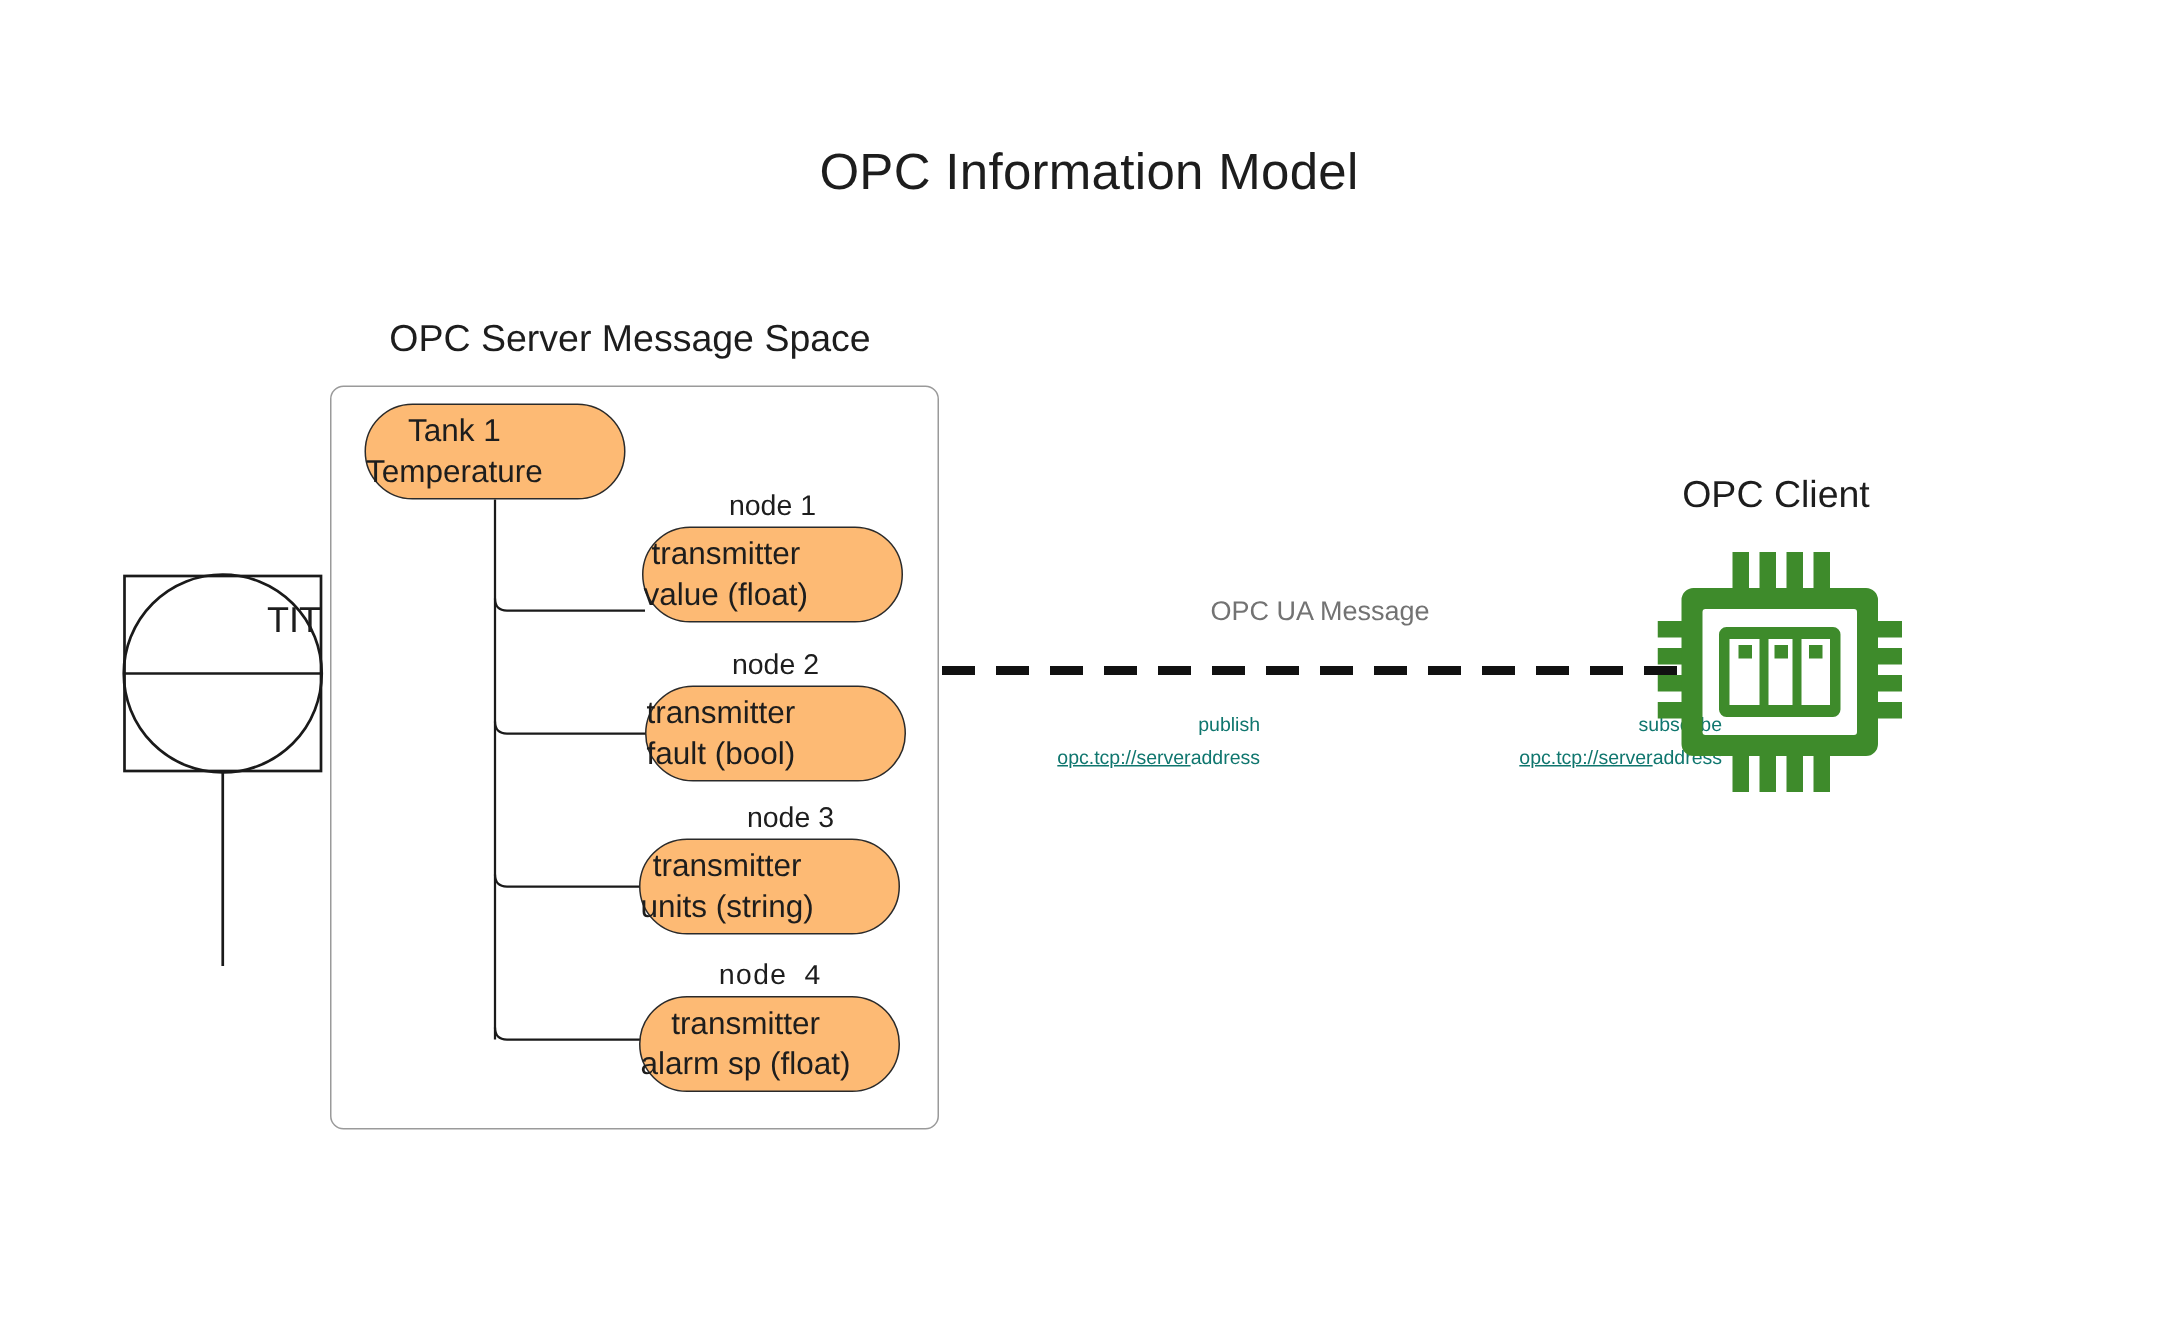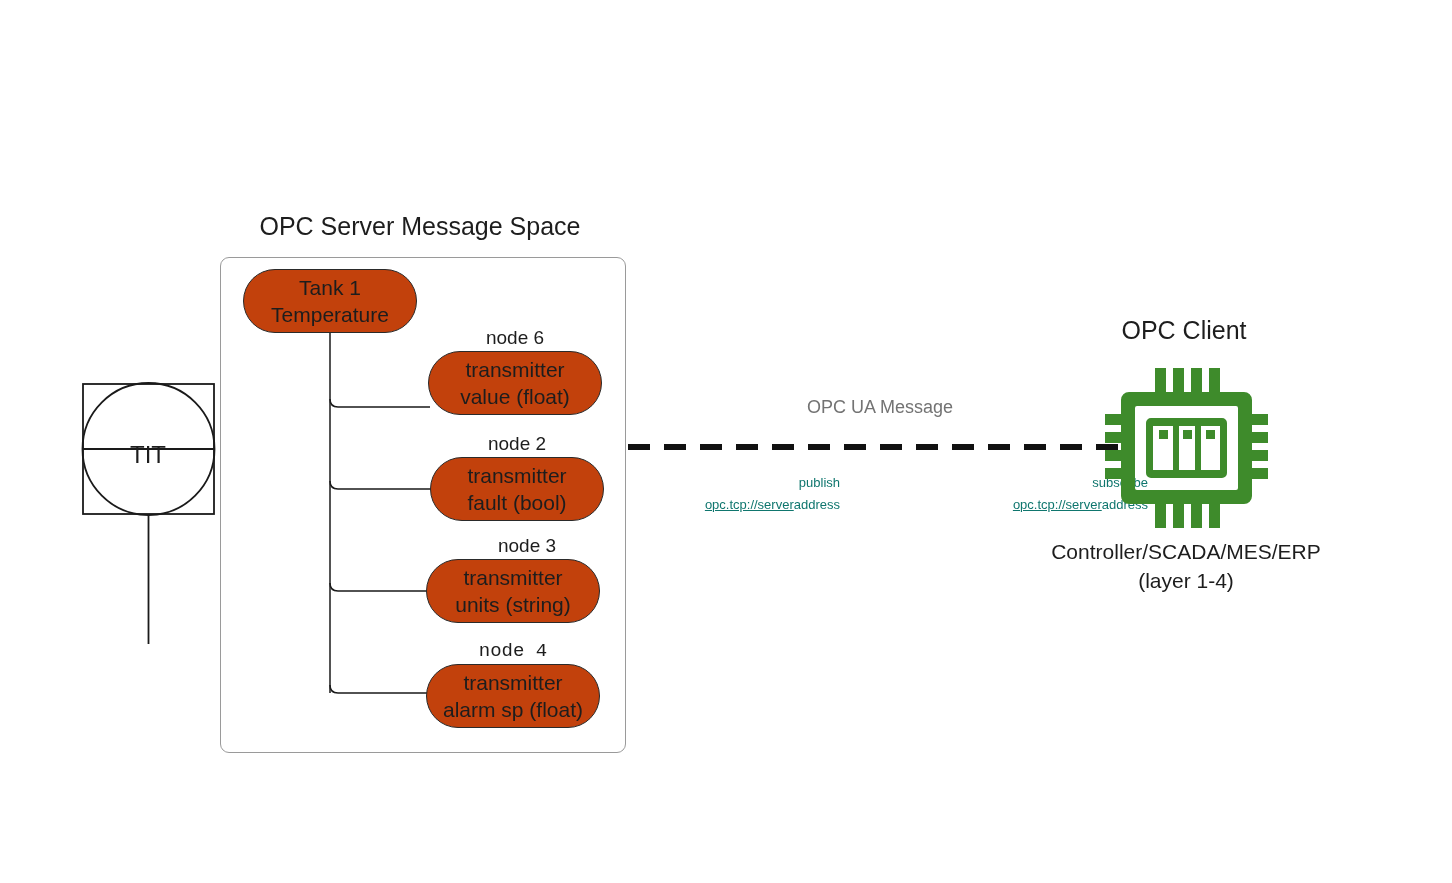--- a/index.html
+++ b/index.html
@@ -61,24 +61,23 @@
     border-radius: 9px;
     background: transparent;
     box-sizing: border-box;
   }
 
   
   .pill {
     box-sizing: border-box;
     border: 1.7px solid #2a2a2a;
     border-radius: 999px;
-    background: #c2410c;
+    background: #fdba74;
     display: flex;
     align-items: center;
-    justify-content: center;
     text-align: center;
     font-size: 21px;
     line-height: 27px;
     color: #1d1d1d;
     white-space: nowrap;
   }
   #node-root {
     left: 243px; top: 269px;
     width: 174px; height: 64px;
     font-size: 21px;
@@ -107,23 +106,22 @@
     width: 1452px; height: 883px;
     pointer-events: none;
     overflow: visible;
   }
 
   
   #tit-label {
     left: 82px; top: 400px;
     width: 132px;
     font-size: 24px;
-    text-align: center;
-    color: #1d1d1d;
-    margin-top: 41px;
+    text-align: right;
+    color: #1d1d1d;
   }
 
   
   #ua-message-label {
     left: 700px; top: 397px; width: 360px;
     font-size: 18px; text-align: center; color: #737373;
   }
   .endpoint-block {
     font-size: 13px; color: #0f766e; text-align: right;
     line-height: 22px;
@@ -133,20 +131,21 @@
   .endpoint-url .scheme { text-decoration: underline; }
 
   
   #chip-icon { left: 1105px; top: 368px; width: 163px; height: 160px; }
 </style>
 </head>
 <body>
 
 <div id="canvas">
 
+  <div class="abs ctr" id="diagram-title">OPC Information Model</div>
 
   <svg id="tit-svg">
 
     <rect x="83" y="384" width="131" height="130" fill="#ffffff" stroke="#1a1a1a" stroke-width="1.8"></rect>
 
     <circle cx="148.5" cy="449" r="66" fill="none" stroke="#1a1a1a" stroke-width="1.8"></circle>
 
     <line x1="83" y1="449" x2="214" y2="449" stroke="#1a1a1a" stroke-width="1.8"></line>
 
     <line x1="148.5" y1="514" x2="148.5" y2="644" stroke="#1a1a1a" stroke-width="1.8"></line>
@@ -170,21 +169,21 @@
     <path d="M 330 685 Q 330 693 338 693 L 428 693" fill="none" stroke="#1a1a1a" stroke-width="1.5"></path>
   </svg>
 
   <div class="abs pill" id="node-root">
     <div>
       <div>Tank 1</div>
       <div>Temperature</div>
     </div>
   </div>
 
-  <div class="abs node-caption" id="node-1-caption">node 6</div>
+  <div class="abs node-caption" id="node-1-caption">node 1</div>
   <div class="abs pill leaf-pill" id="node-1-pill">
     <div>
       <div>transmitter</div>
       <div>value (float)</div>
     </div>
   </div>
 
   <div class="abs node-caption" id="node-2-caption">node 2</div>
   <div class="abs pill leaf-pill" id="node-2-pill">
     <div>
@@ -259,18 +258,14 @@
 
       <rect x="68" y="52" width="6" height="56"></rect>
       <rect x="90" y="52" width="6" height="56"></rect>
 
       <rect x="54" y="62" width="9" height="9"></rect>
       <rect x="78" y="62" width="9" height="9"></rect>
       <rect x="101" y="62" width="9" height="9"></rect>
     </g>
   </svg>
 
-  <div class="abs" id="client-subcaption">
-    <div>Controller/SCADA/MES/ERP</div>
-    <div>(layer 1-4)</div>
-  </div>
 
 </div>
 
 </body></html>

